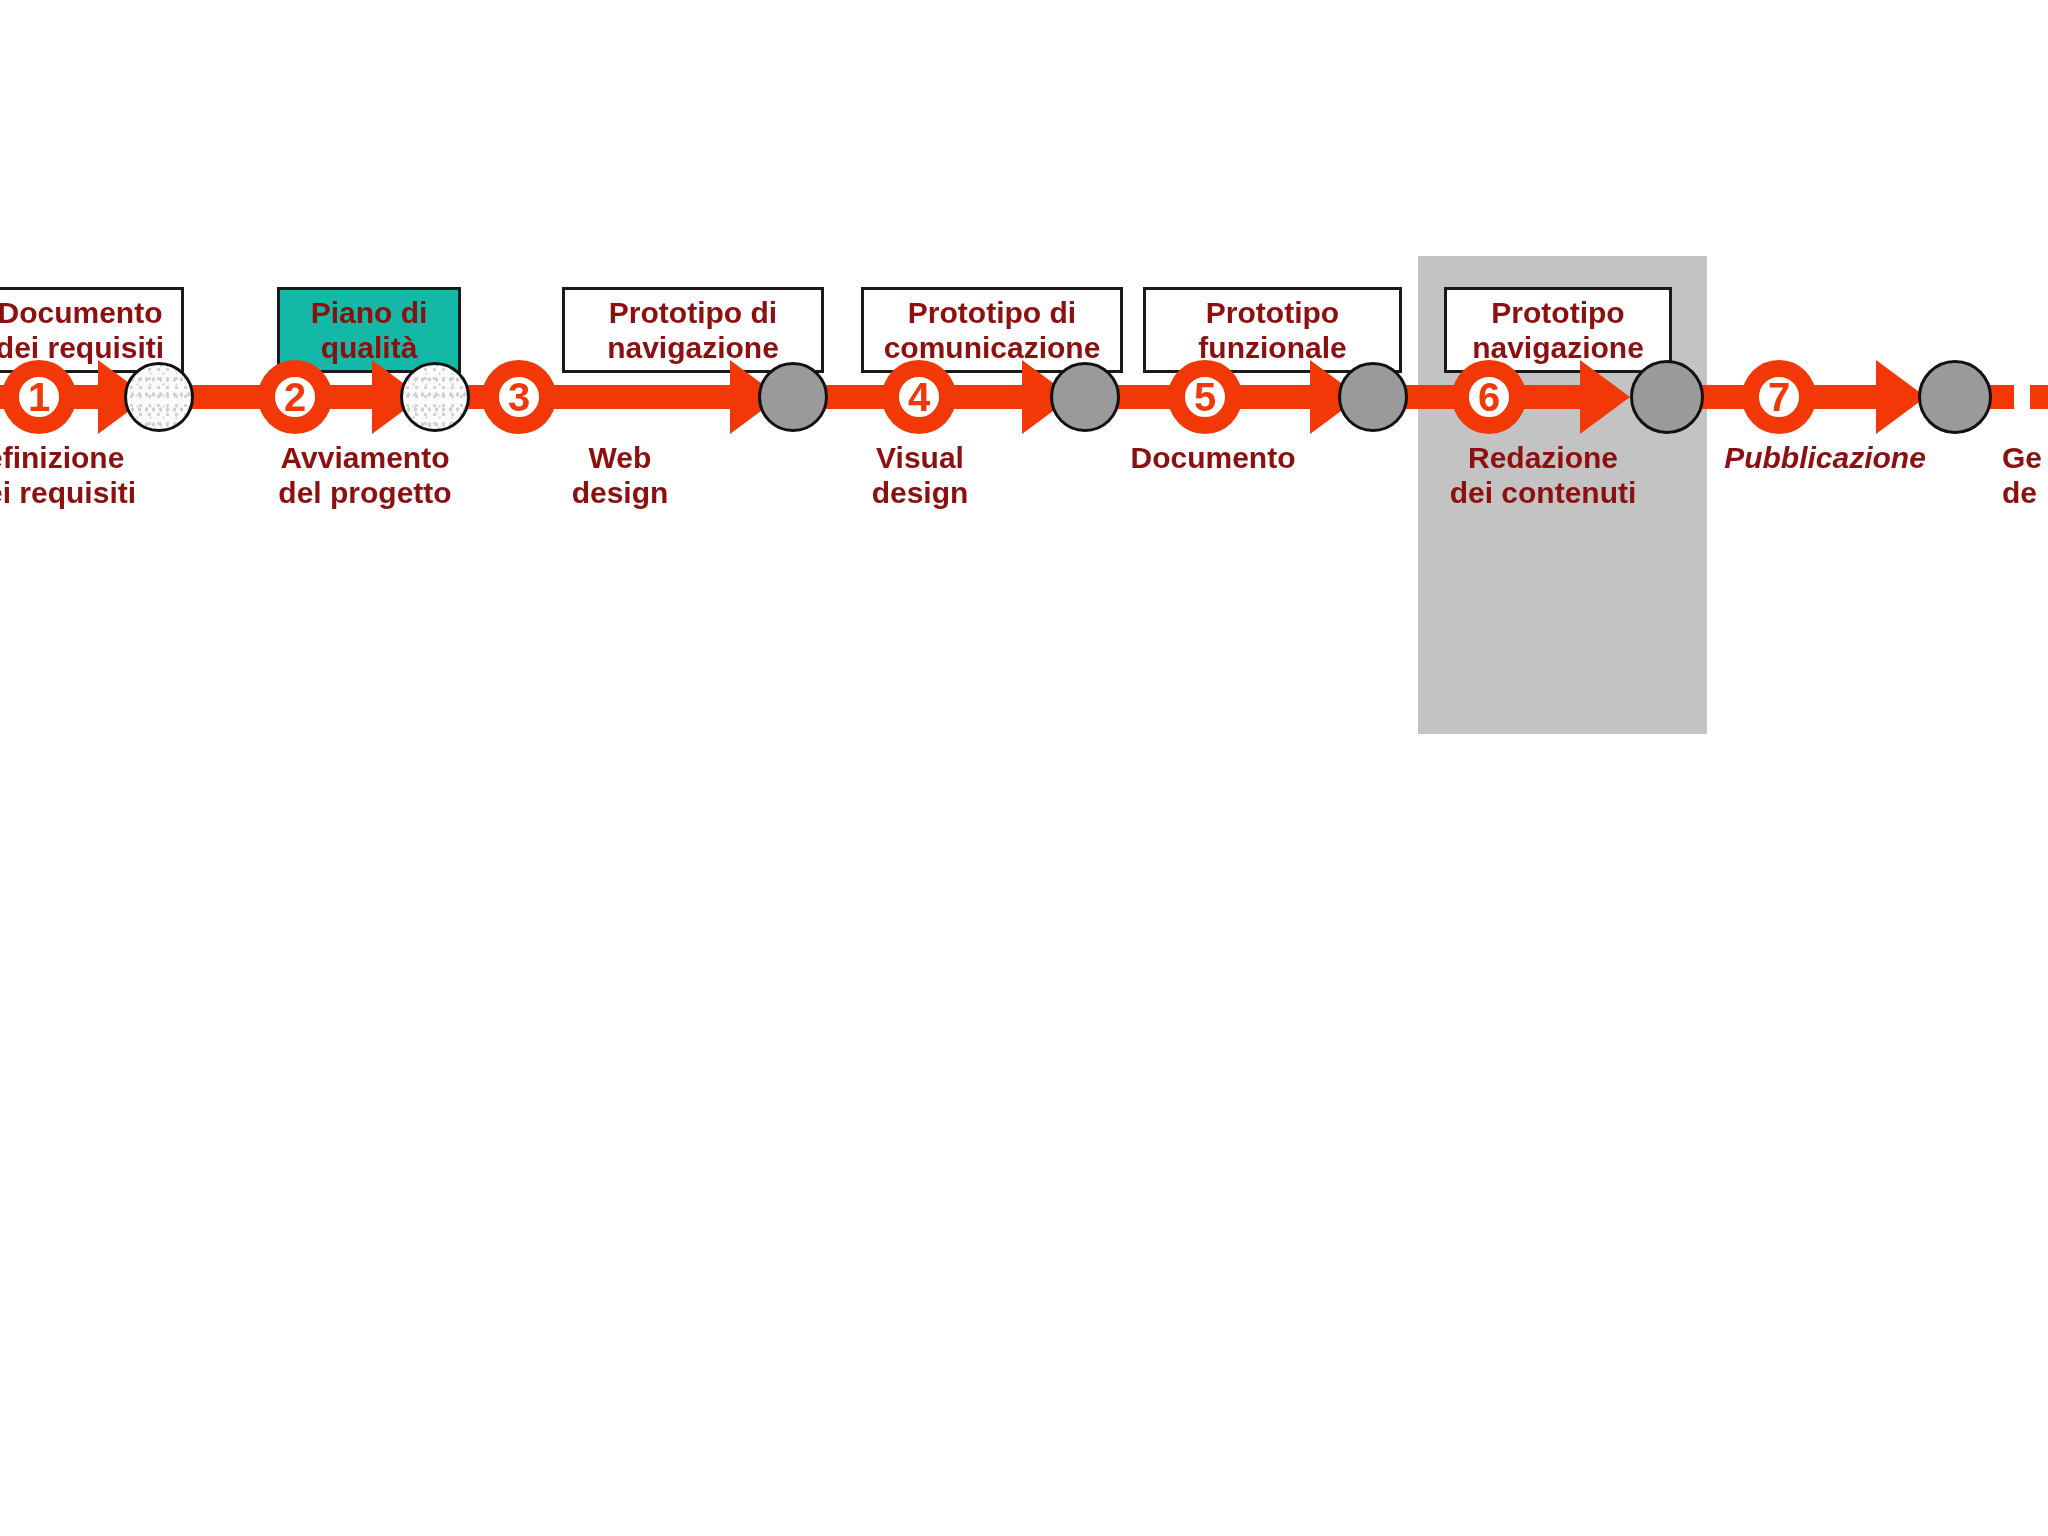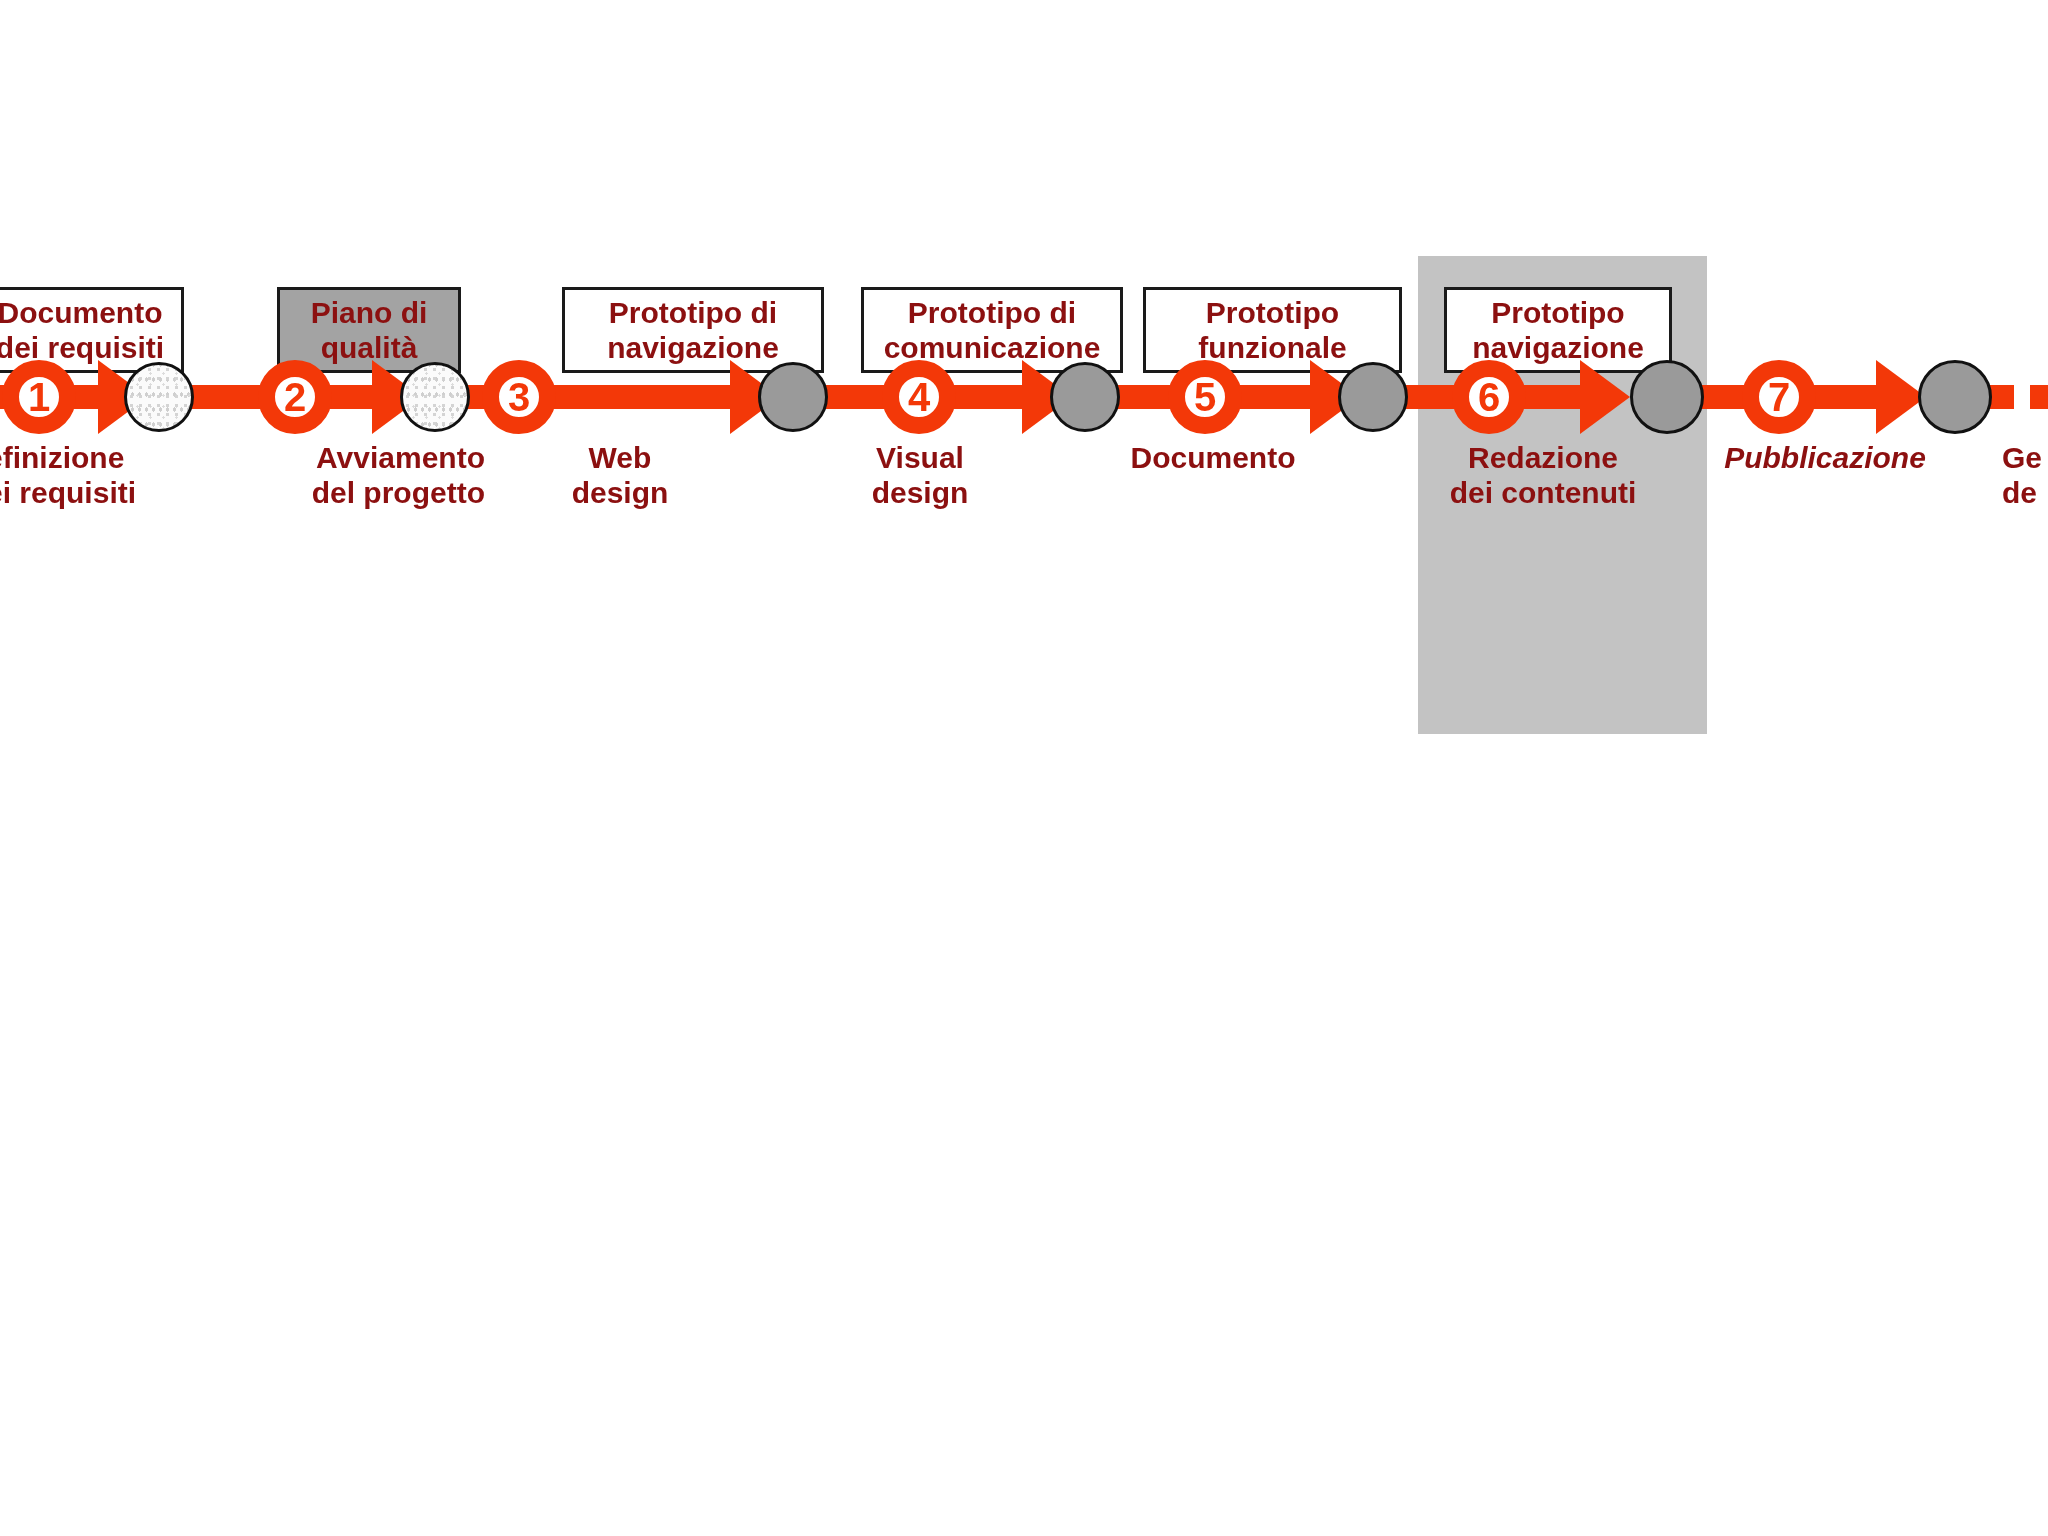--- a/index.html
+++ b/index.html
@@ -29,21 +29,21 @@
     font-weight:bold;
     font-size:30px;
     line-height:1.17;
     text-align:center;
     display:flex;
     align-items:center;
     justify-content:center;
     z-index:4;
     white-space:nowrap;
   }
-  .deliv-box.shaded{background:#a3a3a3;}
+  .deliv-box.shaded{background:#14b8a6;}
   .deliv-box .txt{display:block;}
 
   
   .connector{
     position:absolute;
     width:3px;
     background:#111111;
     z-index:3;
   }
 
@@ -152,21 +152,21 @@
     </span>
   </div>
   <div class="connector" style="left:434px;top:373px;height:52px;"></div>
 
   <div class="track-seg" style="left:190px;top:385px;width:190px;"></div>
   <div class="arrow-head" style="left:372px;top:360px;"></div>
   <div class="step-circle" style="left:258px;top:360px;width:74px;height:74px;">
     <span>2</span>
   </div>
   <div class="node-circle dotted" style="left:400px;top:362px;width:70px;height:70px;"></div>
-  <div class="phase-label" style="left:245px;top:440px;width:240px;text-align:right;">
+  <div class="phase-label" style="left:245px;top:440px;width:240px;">
     <span>Avviamento</span><br>
     <span>del progetto</span>
   </div>
 
   <div class="deliv-box" style="left:562px;top:287px;width:262px;height:86px;">
     <span class="txt">
       <span>Prototipo di</span><br>
       <span>navigazione</span>
     </span>
   </div>

